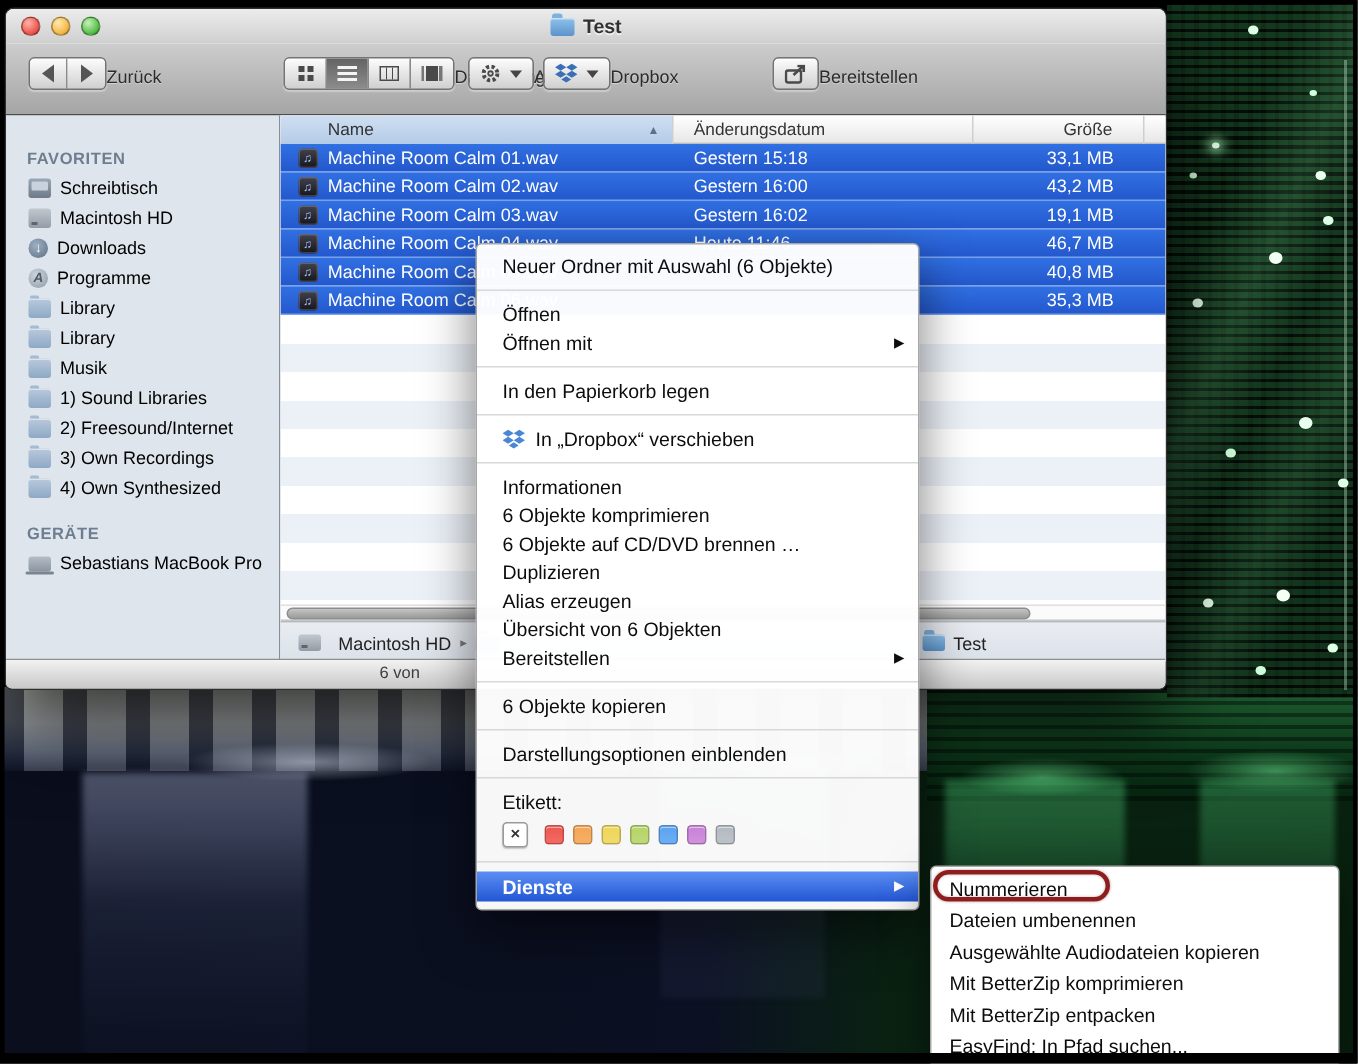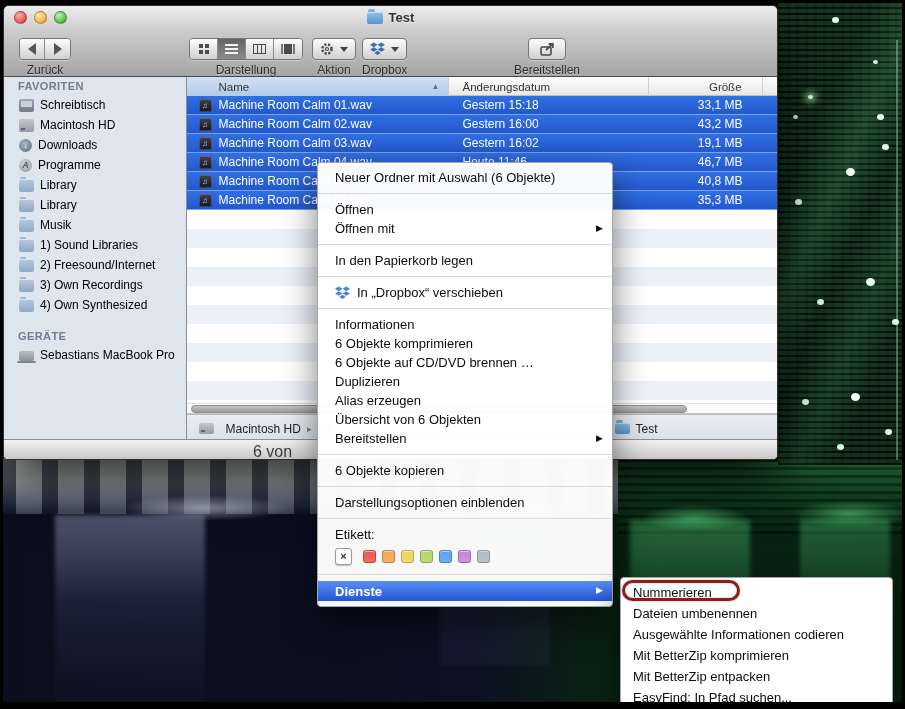--- a/index.html
+++ b/index.html
@@ -58,21 +58,21 @@
     text-shadow:0 1px 0 rgba(255,255,255,.6);}
   .folder-glyph{display:inline-block;width:16px;height:12px;border-radius:2px;position:relative;
     background:linear-gradient(180deg,#8fc1e9,#5b93cc);box-shadow:inset 0 1px 0 rgba(255,255,255,.5);}
   .folder-glyph::before{content:"";position:absolute;left:1px;top:-3px;width:7px;height:3px;
     background:#7db1de;border-radius:2px 2px 0 0;}
   .folder-gray{background:linear-gradient(180deg,#bccadb,#8fa9c6);}
   .folder-gray::before{background:#a9bcd3;}
 
   .toolbar{position:absolute;left:0;top:23px;width:100%;height:48px;
     background:linear-gradient(180deg,#cdcdcd,#a5a5a5);border-bottom:1px solid #4c4c4c;}
-  .tb-group{position:absolute;top:9px;display:flex;flex-direction:column;align-items:center;}
+  .tb-group{position:absolute;top:9px;display:flex;flex-direction:row;align-items:center;}
   .tb-label{font-size:12px;color:#2c2c2c;margin-top:3px;text-shadow:0 1px 0 rgba(255,255,255,.4);white-space:nowrap;}
   .btn{height:22px;border:1px solid #747474;border-radius:4px;display:flex;align-items:center;justify-content:center;
     background:linear-gradient(180deg,#fdfdfd,#cfcfcf);box-shadow:inset 0 1px 0 #fff,0 1px 1px rgba(255,255,255,.35);gap:4px;padding:0 7px;}
   .seg{display:flex;border:1px solid #747474;border-radius:4px;overflow:hidden;height:22px;
     box-shadow:inset 0 1px 0 #fff,0 1px 1px rgba(255,255,255,.35);}
   .seg>span{width:28px;display:flex;align-items:center;justify-content:center;background:linear-gradient(180deg,#fdfdfd,#cfcfcf);border-right:1px solid #8a8a8a;}
   .seg>span:last-child{border-right:none;}
   .seg>span.sel{background:linear-gradient(180deg,#636363,#8c8c8c);}
   .tri-left,.tri-right{width:0;height:0;border-top:6px solid transparent;border-bottom:6px solid transparent;}
   .tri-left{border-right:8px solid #555;}
@@ -82,21 +82,21 @@
   .gi-grid::before{content:"";position:absolute;left:0;top:0;width:4px;height:4px;background:#4a4a4a;box-shadow:6px 0 #4a4a4a,0 6px #4a4a4a,6px 6px #4a4a4a;}
   .gi-list{width:13px;height:10px;background:repeating-linear-gradient(180deg,#f4f4f4 0 2px,transparent 2px 4px);}
   .gi-cols{width:13px;height:10px;border:1px solid #4a4a4a;background:repeating-linear-gradient(90deg,transparent 0 3px,#4a4a4a 3px 4px);}
   .gi-flow{width:14px;height:10px;background:linear-gradient(90deg,#777 0 2px,transparent 2px 3px,#4a4a4a 3px 11px,transparent 11px 12px,#777 12px 14px);}
   .gi-arr{width:11px;height:9px;background:repeating-linear-gradient(180deg,#4a4a4a 0 2px,transparent 2px 4px),repeating-linear-gradient(90deg,#4a4a4a 0 2px,transparent 2px 4px);background-blend-mode:multiply;opacity:.85;}
   .search{width:162px;height:21px;border-radius:11px;border:1px solid #828282;background:#fff;
     box-shadow:inset 0 2px 3px rgba(0,0,0,.18);display:flex;align-items:center;padding:0 8px;}
 
   
   .content{position:absolute;left:0;top:71px;width:100%;height:364px;display:flex;}
-  .sidebar{width:183px;height:100%;background:#dee5ec;border-right:1px solid #868e99;padding-top:0;overflow:hidden;}
+  .sidebar{width:183px;height:100%;background:#dee5ec;border-right:1px solid #868e99;padding-top:20px;overflow:hidden;}
   .sec-h{height:18px;line-height:18px;padding-left:14px;font-size:11px;font-weight:bold;color:#6e7e90;letter-spacing:.4px;}
   .sec-h.dev{margin-top:12px;}
   .side-item{height:20px;display:flex;align-items:center;padding-left:15px;font-size:12px;color:#000000;white-space:nowrap;}
   .si{width:15px;height:13px;margin-right:6px;flex:none;position:relative;}
   .si-folder{border-radius:2px;background:linear-gradient(180deg,#b9c9dc,#8ea9c5);box-shadow:inset 0 1px 0 rgba(255,255,255,.5);}
   .si-folder::before{content:"";position:absolute;left:1px;top:-2px;width:6px;height:2px;background:#a6bad2;border-radius:1px 1px 0 0;}
   .si-desktop{border-radius:2px;background:linear-gradient(180deg,#9aa7b5,#6d7a88);}
   .si-desktop::after{content:"";position:absolute;left:2px;top:2px;right:2px;height:6px;background:#c7d2dd;border-radius:1px;}
   .si-hd{border-radius:2px;background:linear-gradient(180deg,#c2c8cf,#939ba5);}
   .si-hd::after{content:"";position:absolute;left:2px;bottom:2px;width:4px;height:2px;background:#5d6670;}
@@ -130,21 +130,21 @@
   .pathbar{height:27px;background:linear-gradient(180deg,#e9edf2,#dbe1e9);border-top:1px solid #b4bac2;position:relative;font-size:12px;color:#222;}
   .path-left,.path-right{position:absolute;top:0;height:27px;display:flex;align-items:center;gap:6px;}
   .path-left{left:12px;}
   .path-right{left:428px;}
   .chev{font-size:9px;color:#777;}
   .pf{width:15px;height:11px;}
 
   
   .statusbar{position:absolute;left:0;bottom:0;width:100%;height:20px;border-radius:0 0 4px 4px;
     background:linear-gradient(180deg,#f2f2f2,#c8c8c8);border-top:1px solid #8f8f8f;}
-  .status-text{position:absolute;left:249px;top:3px;font-size:16px;color:#3c3c3c;}
+  .status-text{position:absolute;left:249px;top:3px;font-size:11px;color:#3c3c3c;}
 
   
   .menu{position:absolute;left:317px;top:162px;width:296px;background:rgba(255,255,255,.97);
     border:1px solid #a6a6a6;border-radius:4px;box-shadow:0 14px 34px rgba(0,0,0,.5);
     padding:5px 0;z-index:5;font-size:13px;color:#0c0c0c;}
   .menu-item{height:19px;line-height:19px;padding:0 14px 0 17px;position:relative;display:flex;align-items:center;white-space:nowrap;}
   .menu-item.hl{height:20px;background:linear-gradient(180deg,#5c8ff4,#2256d4);color:#fff;font-weight:bold;}
   .menu-sep{height:1px;background:#d8d8d8;margin:6px 0;}
   .m-arrow{position:absolute;right:9px;font-size:9px;top:0;}
   .mi-dbx{width:16px;height:14px;margin-right:6px;flex:none;}
@@ -513,21 +513,21 @@
       <div class="menu-sep"></div>
       <div class="menu-item hl">
         <span>Dienste</span>
         <span class="m-arrow">▶</span>
       </div>
     </div>
 
   <div class="submenu" id="services-menu">
       <div class="sub-item">Nummerieren</div>
       <div class="sub-item">Dateien umbenennen</div>
-      <div class="sub-item">Ausgewählte Informationen codieren</div>
+      <div class="sub-item">Ausgewählte Audiodateien kopieren</div>
       <div class="sub-item">Mit BetterZip komprimieren</div>
       <div class="sub-item">Mit BetterZip entpacken</div>
       <div class="sub-item">EasyFind: In Pfad suchen...</div>
     </div>
 
   <div class="oval"></div>
 
   <div class="frame"></div>
 </div>
 

